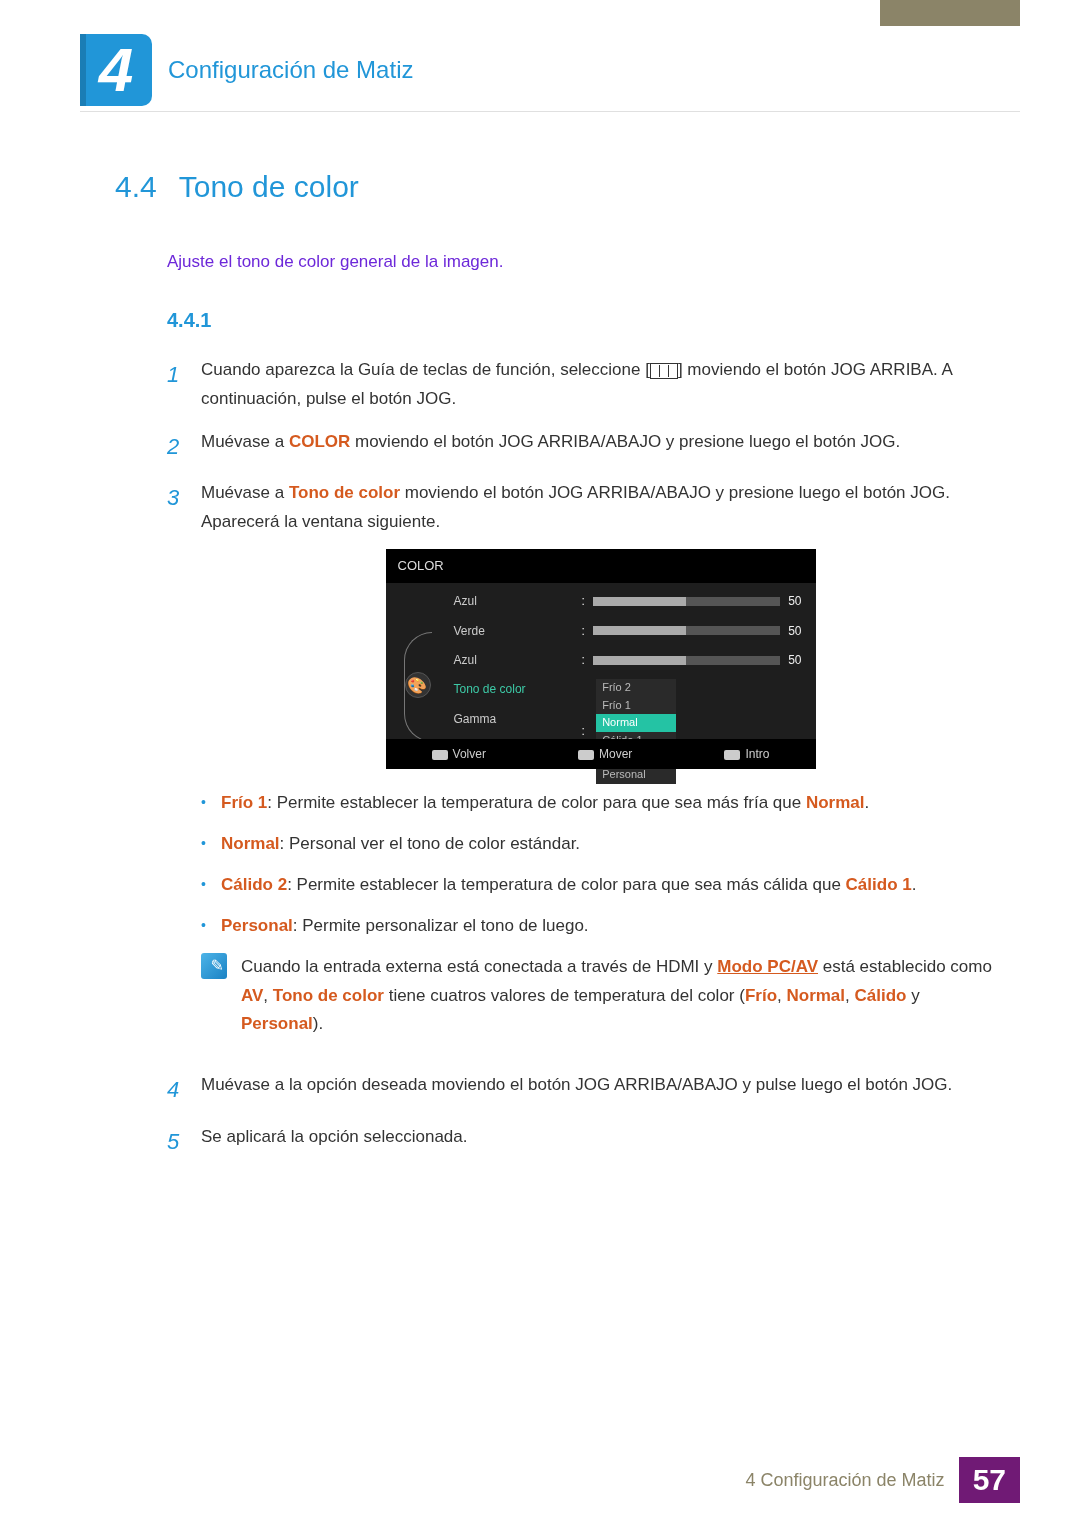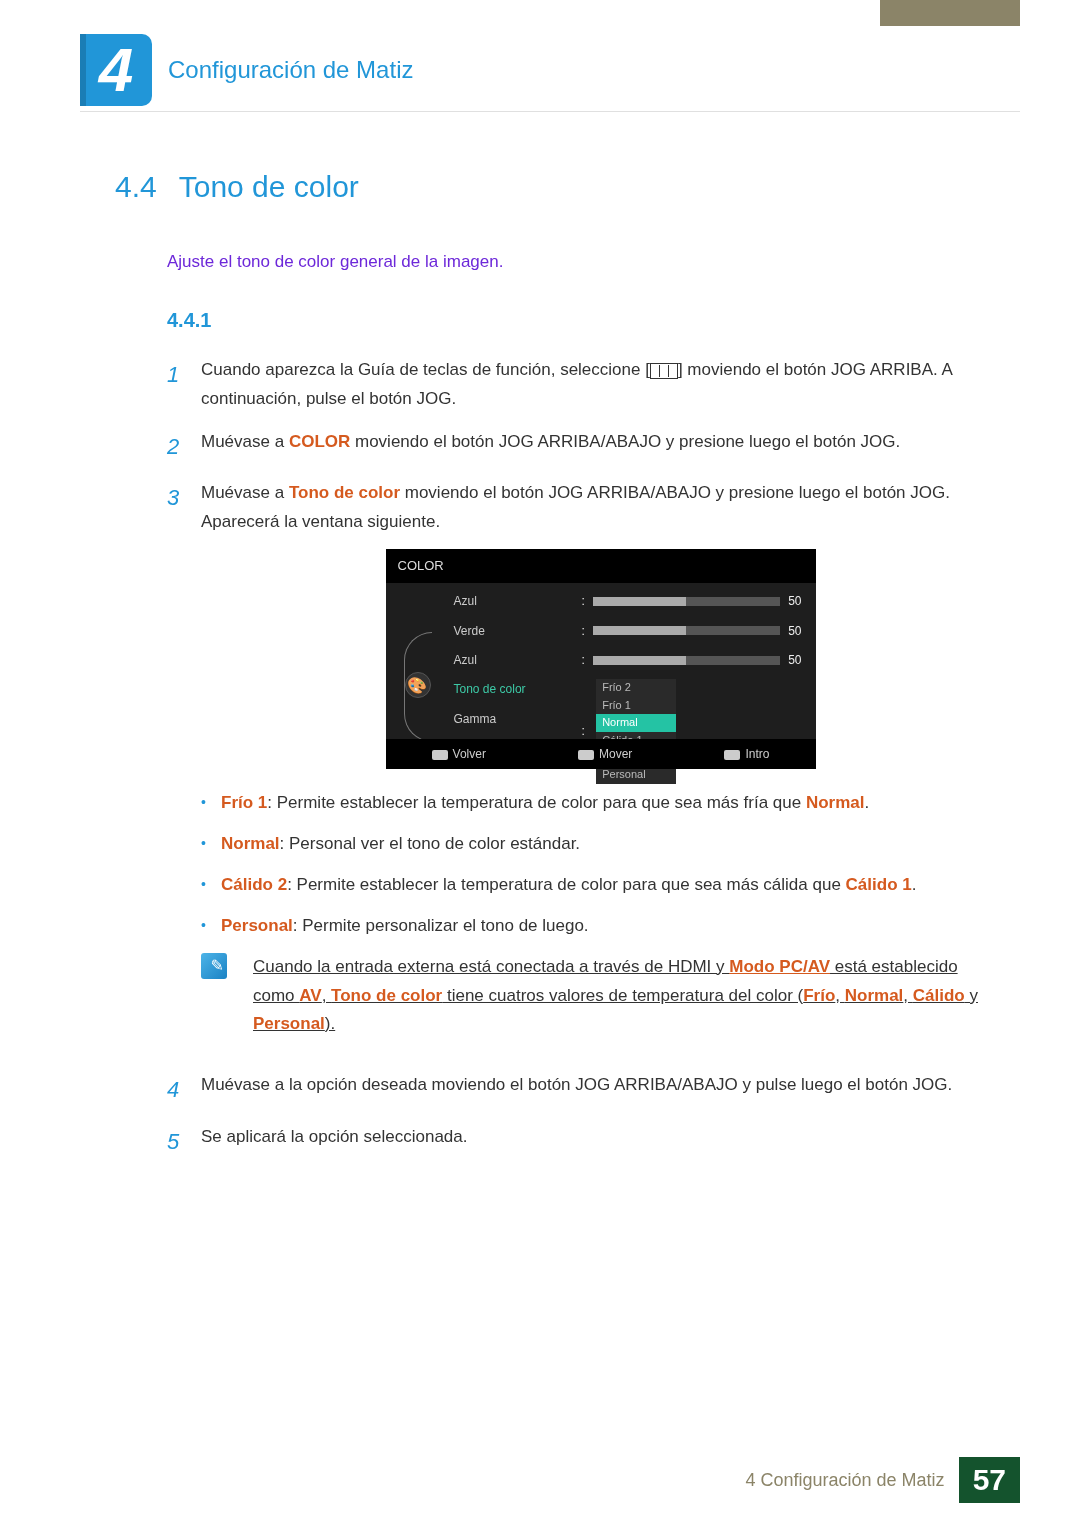--- a/index.html
+++ b/index.html
@@ -86,31 +86,31 @@
   .dropdown{background:#2a2a2a; width:80px; font-size:11px; line-height:1.4; color:#bbb;}
   .dropdown div{padding:1px 6px;}
   .dd-sel{background:#24c3a4;color:#fff;}
   .osd-footer{position:absolute;left:0;right:0;bottom:0;background:#000;display:flex;justify-content:space-around;padding:5px 0;font-size:12px;color:#ccc;}
   .osd-footer span i{display:inline-block;width:16px;height:10px;background:#ccc;margin-right:5px;vertical-align:middle;border-radius:2px;}
 
   ul.descs { list-style:none; margin-left:86px; margin-top:6px;}
   ul.descs li{ position:relative; padding-left:20px; font-size:17px; line-height:1.7; margin-bottom:12px; color:#333;}
   ul.descs li::before{content:"•"; position:absolute; left:0; color:#2196d8; font-size:14px; top:2px;}
 
-  .note-row{ display:flex; gap:26px; margin-left:86px; margin-top:8px; margin-bottom:18px;text-decoration:underline;}
+  .note-row{ display:flex; gap:14px; margin-left:86px; margin-top:8px; margin-bottom:18px;}
   .note-icon{ width:26px;height:26px;background:linear-gradient(135deg,#4db4e8,#1a82c4);border-radius:3px;flex-shrink:0;position:relative;}
   .note-icon::after{content:"✎";position:absolute;color:#fff;font-size:16px;right:3px;bottom:0;}
   .note-body{font-size:17px;line-height:1.7;color:#333;}
 
   .footer{
     position:absolute; bottom:24px; right:60px;
     display:flex; align-items:center; gap:14px;
   }
   .footer-label{ color:#8b8468; font-size:18px;}
-  .footer-page{ background:#14532d; color:#fff; font-size:30px; font-weight:bold; padding:6px 14px;}
+  .footer-page{ background:#701a75; color:#fff; font-size:30px; font-weight:bold; padding:6px 14px;}
 </style>
 </head>
 <body>
 
 <div class="top-bar"></div>
 
 <div class="header">
   <div class="chapter-badge">
     <span class="chapter-num">4</span>
   </div>

